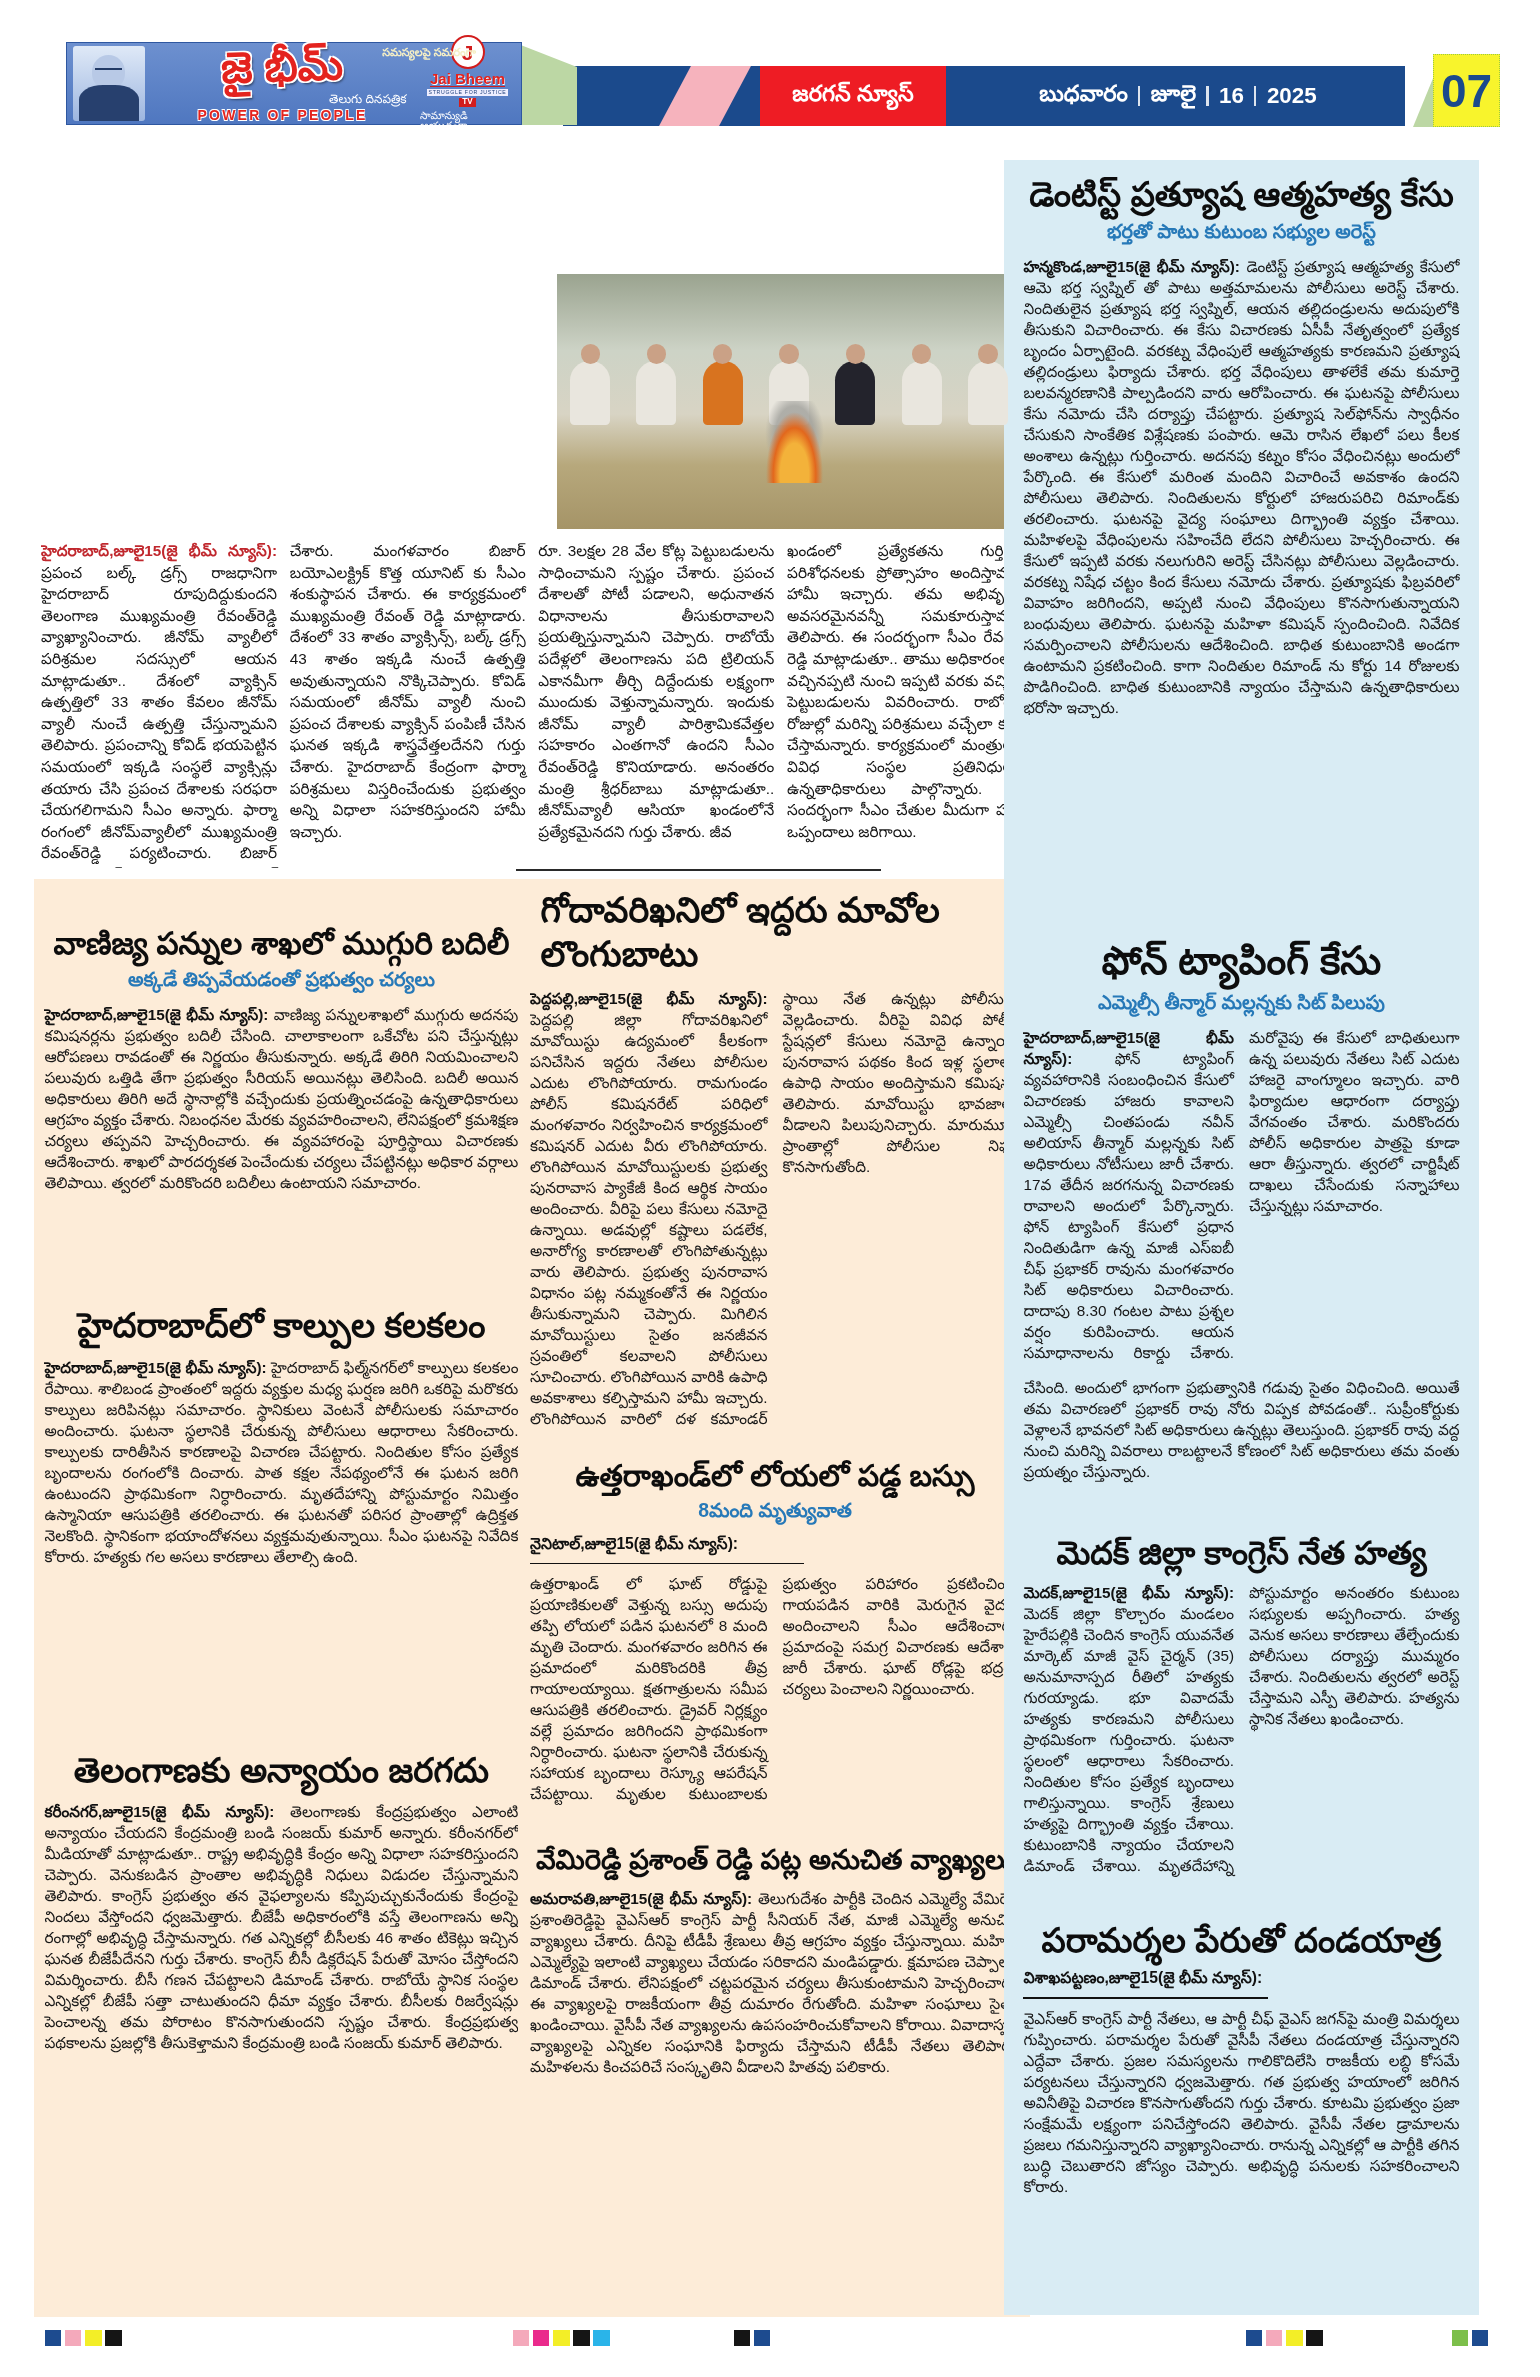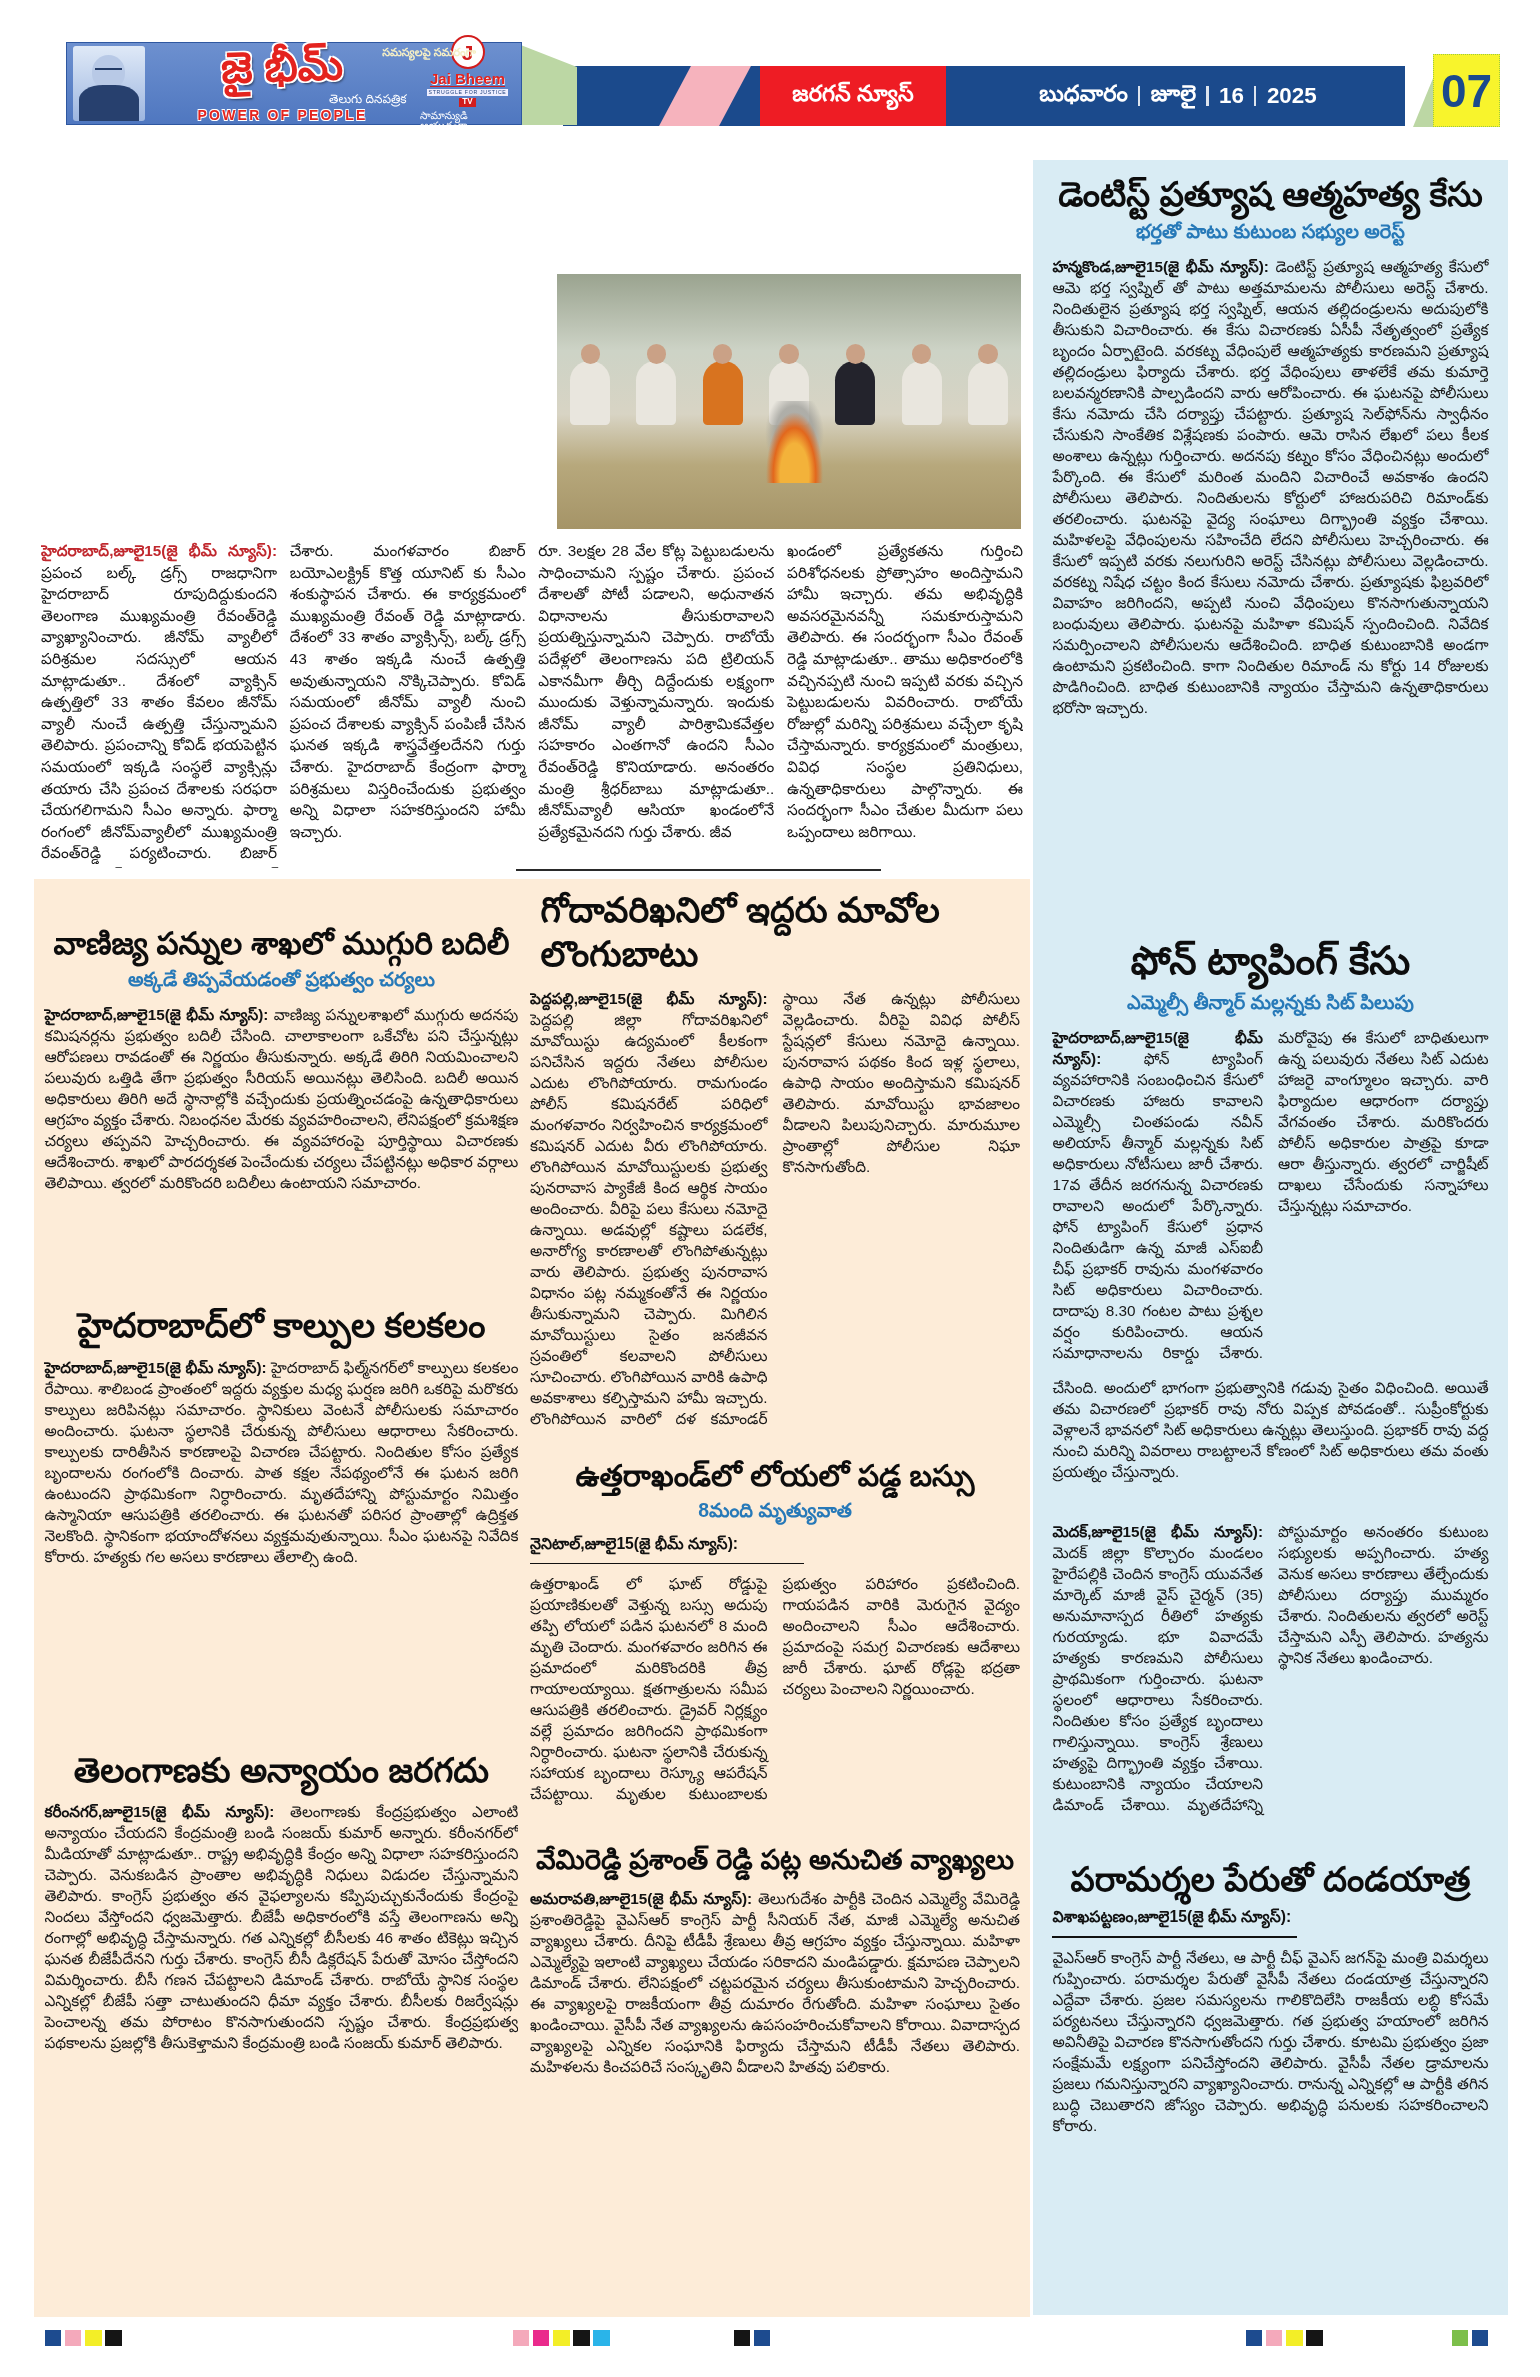--- a/index.html
+++ b/index.html
@@ -100,21 +100,21 @@
   .two-col{column-count:2;column-gap:15px;column-fill:auto;}
   .start-rule{width:56%;height:1.5px;background:#111;margin:6px 0 9px;}
 
   .h-left-a{font-size:31px;margin-top:46px;}
   .h-left-b{font-size:34px;margin-top:22.4px;margin-bottom:10.4px;}
   .h-left-c{font-size:34px;margin-top:25px;margin-bottom:10.4px;}
   .h-mid-1{font-size:35px;text-align:left;padding-left:10.4px;margin-top:9px;margin-bottom:12px;}
   .h-mid-2{font-size:30px;margin-top:22.4px;}
   .h-mid-3{font-size:27.6px;margin-top:24px;margin-bottom:10.4px;}
 
-  .right-col{position:absolute;left:1033px;top:160px;width:475px;height:2155px;background:var(--right-col-bg);
+  .right-col{position:absolute;left:1004px;top:160px;width:475px;height:2155px;background:var(--right-col-bg);
     padding:13.4px 19.4px;overflow:hidden;}
   .h-right-1{font-size:34px;}
   .h-right-2{font-size:39px;margin-top:25px;}
   .h-right-3{font-size:32px;margin-top:22.4px;margin-bottom:9px;}
   .h-right-4{font-size:34px;margin-top:24px;margin-bottom:7.5px;}
   .mb{margin-bottom:10.4px;}
 
   
   .print-marks{position:absolute;left:0;top:2330px;width:1541px;height:19.4px;}
   .mark-group{position:absolute;top:0;display:flex;gap:3.7px;}
@@ -236,20 +236,21 @@
   <div class="right-col">
     <h2 class="art-headline h-right-1">డెంటిస్ట్ ప్రత్యూష ఆత్మహత్య కేసు</h2>
     <div class="art-subhead">భర్తతో పాటు కుటుంబ సభ్యుల అరెస్ట్</div>
     <p class="art-body mb" style="height:656px;"><span class="dateline">హన్మకొండ,జూలై15(జై భీమ్ న్యూస్):</span> <span>డెంటిస్ట్ ప్రత్యూష ఆత్మహత్య కేసులో ఆమె భర్త స్వప్నిల్ తో పాటు అత్తమామలను పోలీసులు అరెస్ట్ చేశారు. నిందితులైన ప్రత్యూష భర్త స్వప్నిల్, ఆయన తల్లిదండ్రులను అదుపులోకి తీసుకుని విచారించారు. ఈ కేసు విచారణకు ఏసీపీ నేతృత్వంలో ప్రత్యేక బృందం ఏర్పాటైంది. వరకట్న వేధింపులే ఆత్మహత్యకు కారణమని ప్రత్యూష తల్లిదండ్రులు ఫిర్యాదు చేశారు. భర్త వేధింపులు తాళలేకే తమ కుమార్తె బలవన్మరణానికి పాల్పడిందని వారు ఆరోపించారు. ఈ ఘటనపై పోలీసులు కేసు నమోదు చేసి దర్యాప్తు చేపట్టారు. ప్రత్యూష సెల్‌ఫోన్‌ను స్వాధీనం చేసుకుని సాంకేతిక విశ్లేషణకు పంపారు. ఆమె రాసిన లేఖలో పలు కీలక అంశాలు ఉన్నట్లు గుర్తించారు. అదనపు కట్నం కోసం వేధించినట్లు అందులో పేర్కొంది. ఈ కేసులో మరింత మందిని విచారించే అవకాశం ఉందని పోలీసులు తెలిపారు. నిందితులను కోర్టులో హాజరుపరిచి రిమాండ్‌కు తరలించారు. ఘటనపై వైద్య సంఘాలు దిగ్భ్రాంతి వ్యక్తం చేశాయి. మహిళలపై వేధింపులను సహించేది లేదని పోలీసులు హెచ్చరించారు. ఈ కేసులో ఇప్పటి వరకు నలుగురిని అరెస్ట్ చేసినట్లు పోలీసులు వెల్లడించారు. వరకట్న నిషేధ చట్టం కింద కేసులు నమోదు చేశారు. ప్రత్యూషకు ఫిబ్రవరిలో వివాహం జరిగిందని, అప్పటి నుంచి వేధింపులు కొనసాగుతున్నాయని బంధువులు తెలిపారు. ఘటనపై మహిళా కమిషన్ స్పందించింది. నివేదిక సమర్పించాలని పోలీసులను ఆదేశించింది. బాధిత కుటుంబానికి అండగా ఉంటామని ప్రకటించింది. కాగా నిందితుల రిమాండ్ ను కోర్టు 14 రోజులకు పొడిగించింది. బాధిత కుటుంబానికి న్యాయం చేస్తామని ఉన్నతాధికారులు భరోసా ఇచ్చారు.</span></p>
 
     <h2 class="art-headline h-right-2">ఫోన్ ట్యాపింగ్ కేసు</h2>
     <div class="art-subhead">ఎమ్మెల్సీ తీన్మార్ మల్లన్నకు సిట్ పిలుపు</div>
     <p class="art-body two-col" style="height:350px;"><span class="dateline">హైదరాబాద్,జూలై15(జై భీమ్ న్యూస్):</span> <span>ఫోన్ ట్యాపింగ్ వ్యవహారానికి సంబంధించిన కేసులో విచారణకు హాజరు కావాలని ఎమ్మెల్సీ చింతపండు నవీన్ అలియాస్ తీన్మార్ మల్లన్నకు సిట్ అధికారులు నోటీసులు జారీ చేశారు. 17వ తేదీన జరగనున్న విచారణకు రావాలని అందులో పేర్కొన్నారు. ఫోన్ ట్యాపింగ్ కేసులో ప్రధాన నిందితుడిగా ఉన్న మాజీ ఎస్ఐబీ చీఫ్ ప్రభాకర్ రావును మంగళవారం సిట్ అధికారులు విచారించారు. దాదాపు 8.30 గంటల పాటు ప్రశ్నల వర్షం కురిపించారు. ఆయన సమాధానాలను రికార్డు చేశారు. మరోవైపు ఈ కేసులో బాధితులుగా ఉన్న పలువురు నేతలు సిట్ ఎదుట హాజరై వాంగ్మూలం ఇచ్చారు. వారి ఫిర్యాదుల ఆధారంగా దర్యాప్తు వేగవంతం చేశారు. మరికొందరు పోలీస్ అధికారుల పాత్రపై కూడా ఆరా తీస్తున్నారు. త్వరలో చార్జిషీట్ దాఖలు చేసేందుకు సన్నాహాలు చేస్తున్నట్లు సమాచారం.</span></p>
     <p class="art-body mb" style="height:134px;">చేసింది. అందులో భాగంగా ప్రభుత్వానికి గడువు సైతం విధించింది. అయితే తమ విచారణలో ప్రభాకర్ రావు నోరు విప్పక పోవడంతో.. సుప్రీంకోర్టుకు వెళ్లాలనే భావనలో సిట్ అధికారులు ఉన్నట్లు తెలుస్తుంది. ప్రభాకర్ రావు వద్ద నుంచి మరిన్ని వివరాలు రాబట్టాలనే కోణంలో సిట్ అధికారులు తమ వంతు ప్రయత్నం చేస్తున్నారు.</p>
 
+    <h2 class="art-headline h-right-3">మెదక్ జిల్లా కాంగ్రెస్ నేత హత్య</h2>
     <p class="art-body two-col mb" style="height:313px;"><span class="dateline">మెదక్,జూలై15(జై భీమ్ న్యూస్):</span> <span>మెదక్ జిల్లా కొల్చారం మండలం హైరేపల్లికి చెందిన కాంగ్రెస్ యువనేత మార్కెట్ మాజీ వైస్ చైర్మన్ (35) అనుమానాస్పద రీతిలో హత్యకు గురయ్యాడు. భూ వివాదమే హత్యకు కారణమని పోలీసులు ప్రాథమికంగా గుర్తించారు. ఘటనా స్థలంలో ఆధారాలు సేకరించారు. నిందితుల కోసం ప్రత్యేక బృందాలు గాలిస్తున్నాయి. కాంగ్రెస్ శ్రేణులు హత్యపై దిగ్భ్రాంతి వ్యక్తం చేశాయి. కుటుంబానికి న్యాయం చేయాలని డిమాండ్ చేశాయి. మృతదేహాన్ని పోస్టుమార్టం అనంతరం కుటుంబ సభ్యులకు అప్పగించారు. హత్య వెనుక అసలు కారణాలు తేల్చేందుకు పోలీసులు దర్యాప్తు ముమ్మరం చేశారు. నిందితులను త్వరలో అరెస్ట్ చేస్తామని ఎస్పీ తెలిపారు. హత్యను స్థానిక నేతలు ఖండించారు.</span></p>
 
     <h2 class="art-headline h-right-4">పరామర్శల పేరుతో దండయాత్ర</h2>
     <div class="dateline" style="font-size:15.7px;">విశాఖపట్టణం,జూలై15(జై భీమ్ న్యూస్):</div>
     <div class="start-rule"></div>
     <p class="art-body" style="height:320px;">వైఎస్ఆర్ కాంగ్రెస్ పార్టీ నేతలు, ఆ పార్టీ చీఫ్ వైఎస్ జగన్‌పై మంత్రి విమర్శలు గుప్పించారు. పరామర్శల పేరుతో వైసీపీ నేతలు దండయాత్ర చేస్తున్నారని ఎద్దేవా చేశారు. ప్రజల సమస్యలను గాలికొదిలేసి రాజకీయ లబ్ధి కోసమే పర్యటనలు చేస్తున్నారని ధ్వజమెత్తారు. గత ప్రభుత్వ హయాంలో జరిగిన అవినీతిపై విచారణ కొనసాగుతోందని గుర్తు చేశారు. కూటమి ప్రభుత్వం ప్రజా సంక్షేమమే లక్ష్యంగా పనిచేస్తోందని తెలిపారు. వైసీపీ నేతల డ్రామాలను ప్రజలు గమనిస్తున్నారని వ్యాఖ్యానించారు. రానున్న ఎన్నికల్లో ఆ పార్టీకి తగిన బుద్ధి చెబుతారని జోస్యం చెప్పారు. అభివృద్ధి పనులకు సహకరించాలని కోరారు.</p>
   </div>
 
   <div class="print-marks" id="print-marks">
       <div class="mark-group" style="left: 45px;">

